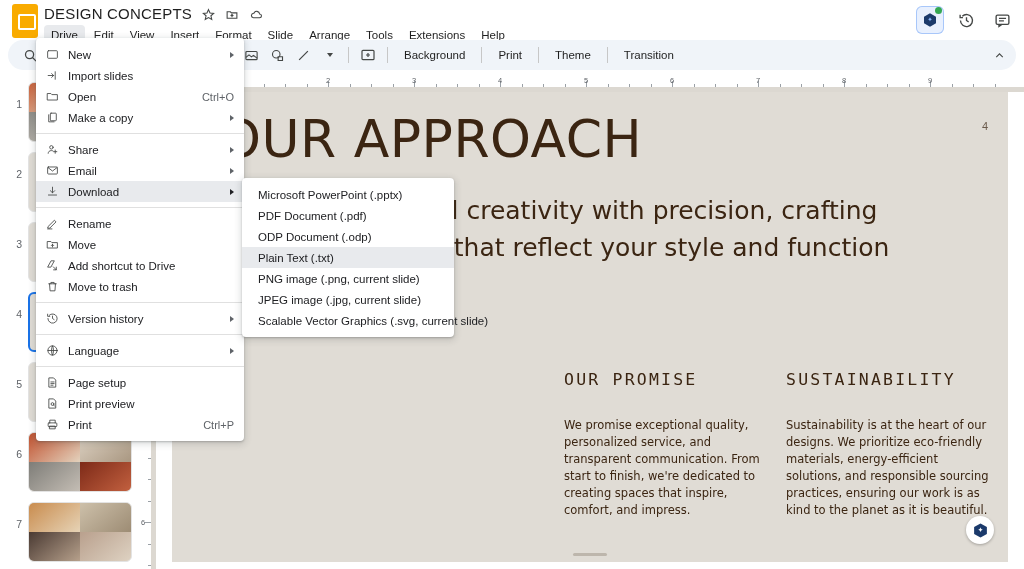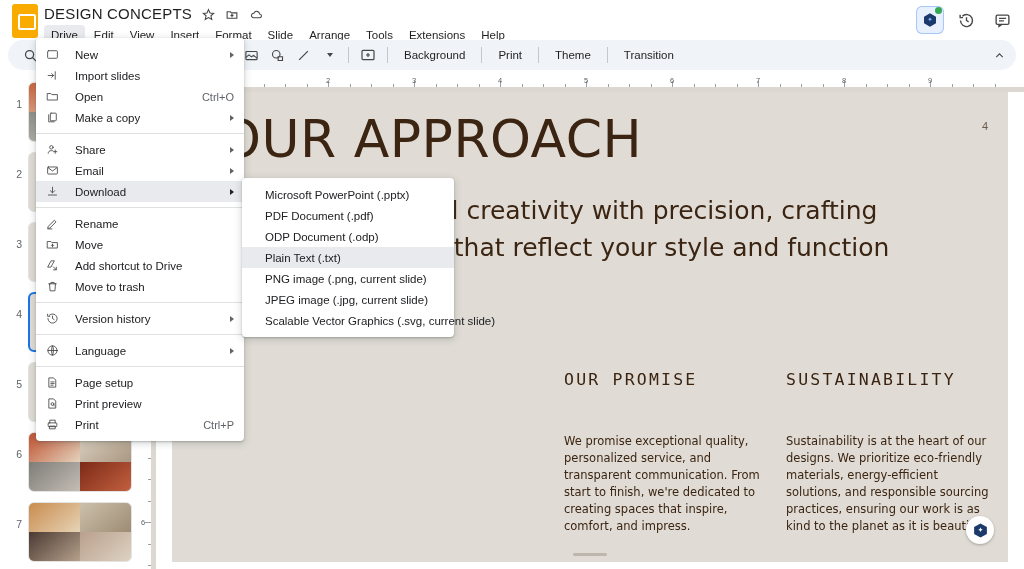--- a/index.html
+++ b/index.html
@@ -140,21 +140,21 @@
   }
   .col { position: absolute; width: 205px; }
   .col.promise { left: 392px; top: 278px; }
   .col.sustain { left: 614px; top: 278px; }
   .col-h {
     font-size: 16.5px; letter-spacing: 2.2px; color: #3B2512;
     font-family: "DejaVu Sans Mono", monospace; font-weight: 400;
     white-space: nowrap;
   }
   .col-p {
-    margin-top: 44px; font-size: 11.5px; line-height: 17px; color: #3B2512;
+    margin-top: 28px; font-size: 11.5px; line-height: 17px; color: #3B2512;
     font-family: "DejaVu Sans", sans-serif;
   }
   .side-label {
     position: absolute; left: 18px;
     transform: rotate(-90deg); transform-origin: left top;
     font-size: 7px; letter-spacing: 1.4px; color: #8C8277;
     font-family: "DejaVu Sans Mono", monospace; white-space: nowrap;
   }
   .slide-bottom-bar {
     position: absolute; left: 50%; transform: translateX(-50%);
@@ -179,21 +179,21 @@
   .mrow {
     display: flex; align-items: center; height: 21px;
     padding: 0 10px 0 10px; font-size: 11.5px; color: #202124;
     white-space: nowrap; position: relative;
   }
   .mrow.hl { background: #E8EAED; }
   .mrow .mi {
     width: 20px; flex: none; display:flex; align-items:center; justify-content:flex-start;
     color: #444746;
   }
-  .mrow .mlabel { flex: 1; padding-left: 2px; margin-left: 7px; }
+  .mrow .mlabel { flex: 1; padding-left: 2px; }
   .mrow .maccel { color: #5f6368; font-size: 11px; padding-left: 10px; }
   .mrow .marrow {
     width: 0; height: 0; border-top: 3.5px solid transparent;
     border-bottom: 3.5px solid transparent; border-left: 4.5px solid #5f6368;
     margin-left: 8px;
   }
   .mrow.hl .marrow { border-left-color: #202124; }
   .msep { height: 1px; background: #E0E0E0; margin: 5px 0; }
   .mrow.plain { padding-left: 14px; }
 </style>

